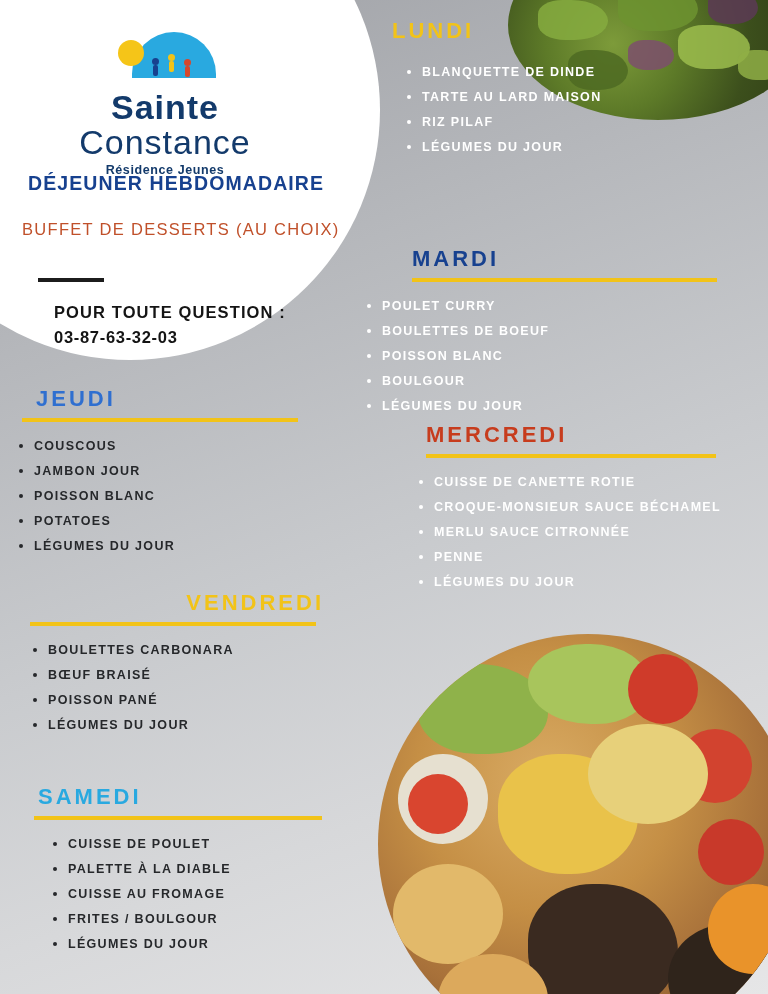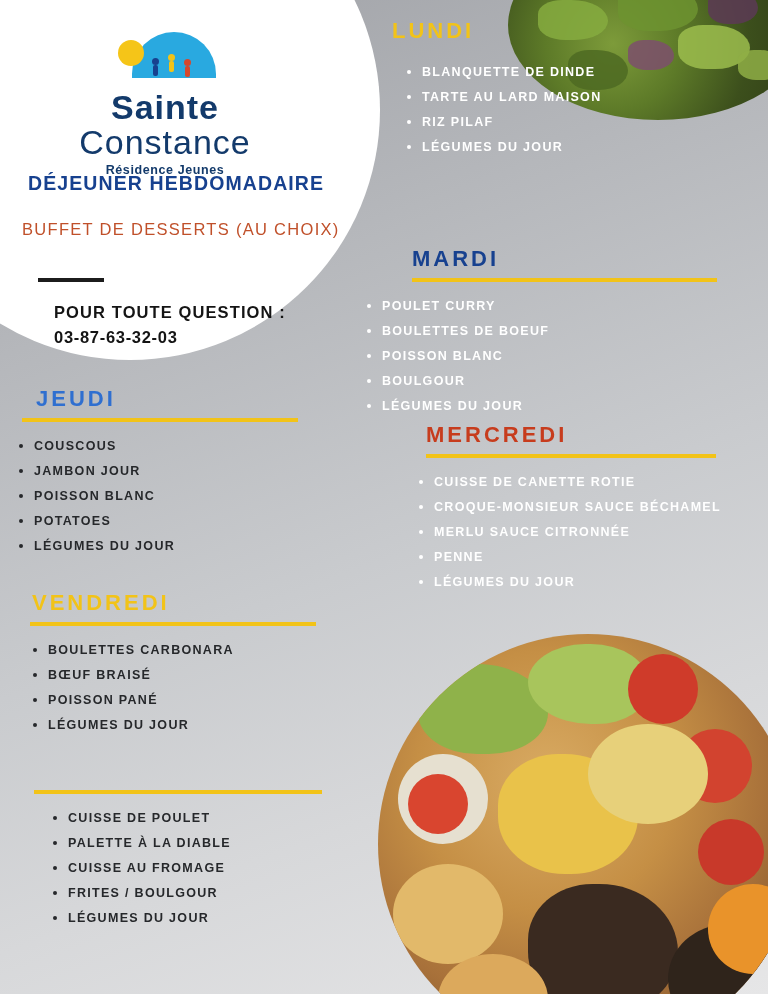--- a/index.html
+++ b/index.html
@@ -345,31 +345,32 @@
     <ul>
       <li>COUSCOUS</li>
       <li>JAMBON JOUR</li>
       <li>POISSON BLANC</li>
       <li>POTATOES</li>
       <li>LÉGUMES DU JOUR</li>
     </ul>
   </div>
 
   <div class="day dark" id="day-vendredi">
-    <h2 style="margin-left:8px;">VENDREDI</h2>
+    <h2 style="margin-left:8px;text-align:right;">VENDREDI</h2>
     <div class="underline"></div>
     <ul>
       <li>BOULETTES CARBONARA</li>
       <li>BŒUF BRAISÉ</li>
       <li>POISSON PANÉ</li>
       <li>LÉGUMES DU JOUR</li>
     </ul>
   </div>
 
   <div class="day dark" id="day-samedi">
+    <h2 style="margin-left:8px;">SAMEDI</h2>
     <div class="underline"></div>
     <ul>
       <li>CUISSE DE POULET</li>
       <li>PALETTE À LA DIABLE</li>
       <li>CUISSE AU FROMAGE</li>
       <li>FRITES / BOULGOUR</li>
       <li>LÉGUMES DU JOUR</li>
     </ul>
   </div>
 

